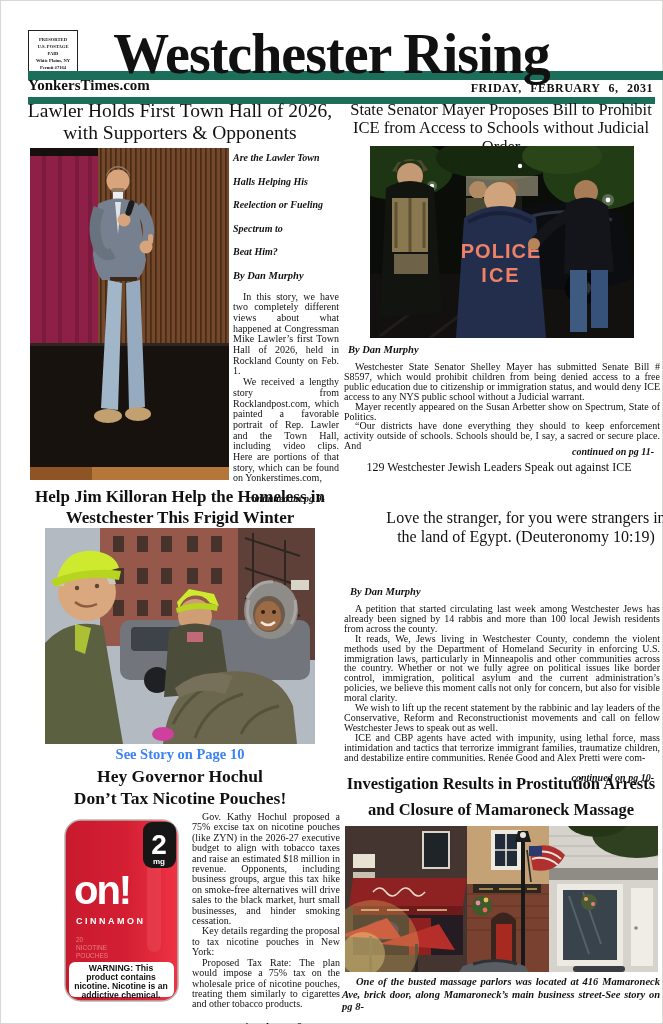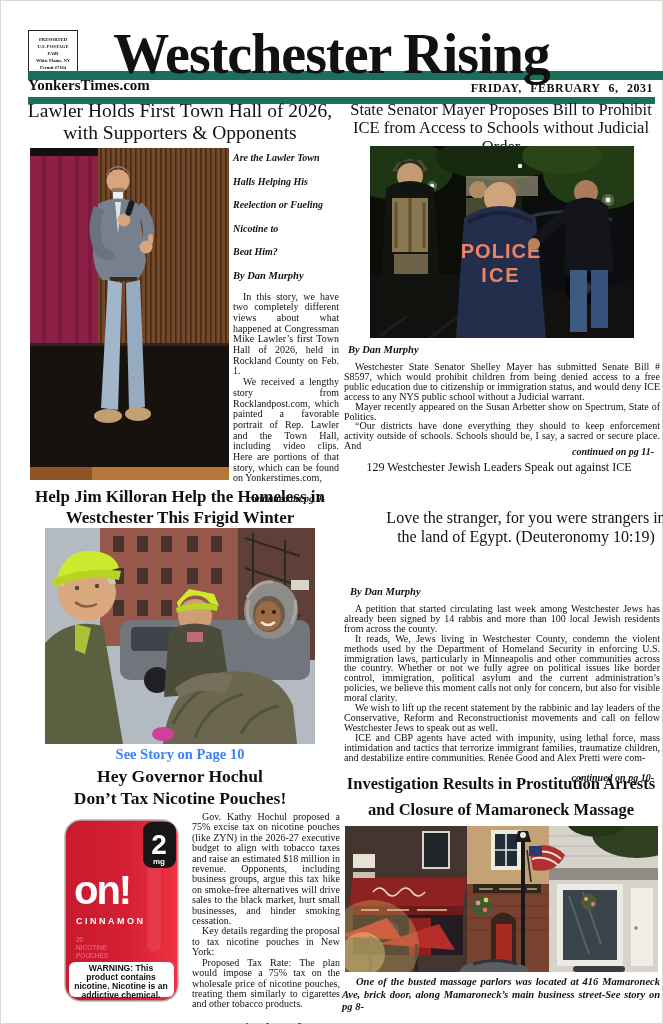--- a/index.html
+++ b/index.html
@@ -96,21 +96,21 @@
       <path d="M38 119 L41 246 L57 243 L52 116 Z" fill="#96abc0"></path>
       <ellipse cx="20" cy="252" rx="14" ry="7" fill="#c2a070"></ellipse>
       <ellipse cx="50" cy="250" rx="13" ry="7" fill="#c2a070"></ellipse>
     </g>
   </svg>
 
   <div class="abs deck-col">
     <div class="deck-line">Are the Lawler Town</div>
     <div class="deck-line">Halls Helping His</div>
     <div class="deck-line">Reelection or Fueling</div>
-    <div class="deck-line">Nicotine to</div>
+    <div class="deck-line">Spectrum to</div>
     <div class="deck-line">Beat Him?</div>
     <div class="byline" style="margin-bottom:11px">By Dan Murphy</div>
     <div class="body-sm" style="line-height:10.7px">
       <p>In this story, we have two completely different views about what happened at Congressman Mike Lawler’s first Town Hall of 2026, held in Rockland County on Feb. 1.</p>
       <p>We received a lengthy story from Rocklandpost.com, which painted a favorable portrait of Rep. Lawler and the Town Hall, including video clips.  Here are portions of that story, which can be found on Yonkerstimes.com,</p>
     </div>
     <div class="cont" style="text-align:center;margin-top:9px">continued on pg 9-</div>
   </div>
 
   <div class="abs hl hl-bold hl-killoran">Help Jim Killoran Help the Homeless in Westchester This Frigid Winter</div>

